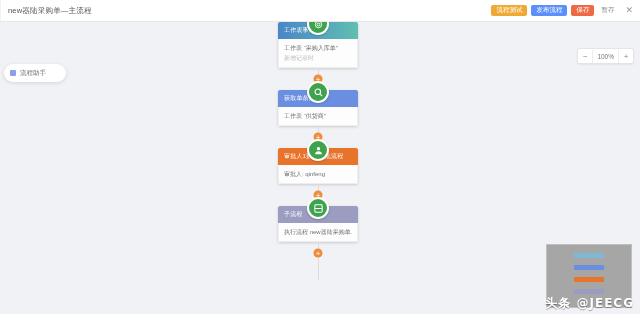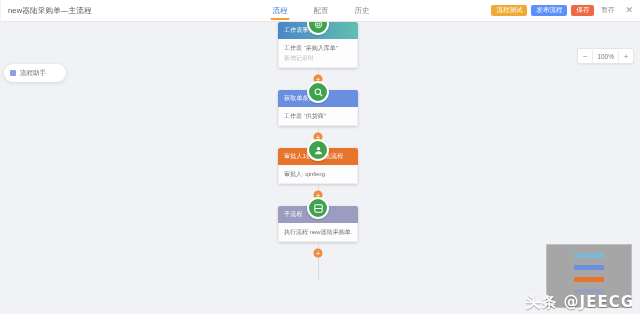--- a/index.html
+++ b/index.html
@@ -148,37 +148,32 @@
     background:#a6a6a6;border:1px solid #bfbfbf;
     overflow:hidden;cursor:pointer;
   }
   .mini-node{
     position:absolute;left:50%;transform:translateX(-50%);
     width:30px;height:5px;border-radius:1px;
   }
   
   .watermark{
     position:absolute;right:6px;bottom:2px;
-    font-size:15px;color:#ffffff;font-weight:bold;
+    font-size:12px;color:#ffffff;font-weight:bold;
     text-shadow:0 1px 1px rgba(0,0,0,.35);
     letter-spacing:1px;pointer-events:none;
     font-family:"DejaVu Sans",sans-serif;
   }
 </style>
 </head>
 <body>
 
 <div class="topbar">
   <div class="app-title">new器陆采购单—主流程</div>
 
-  <div class="tabs">
-    <div class="tab active">流程</div>
-    <div class="tab">配置</div>
-    <div class="tab">历史</div>
-  </div>
 
   <div class="topbar-actions">
     <div class="btn btn-test">流程测试</div>
     <div class="btn btn-publish">发布流程</div>
     <div class="btn btn-save">保存</div>
     <div class="btn-plain">暂存</div>
     <div class="btn-close">✕</div>
   </div>
 </div>
 

